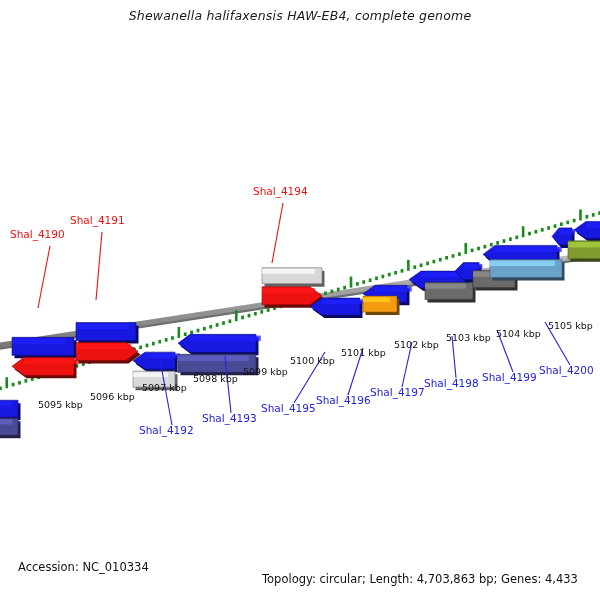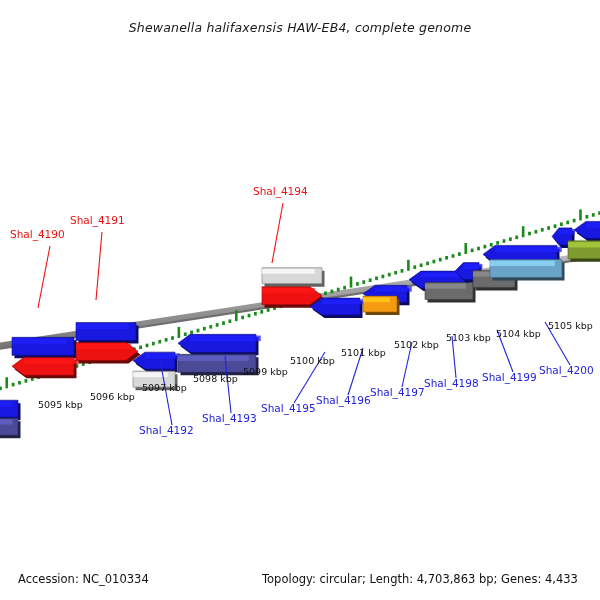--- a/index.html
+++ b/index.html
@@ -5,29 +5,29 @@
   html,body{margin:0;padding:0;}
   body{
     width:600px;height:600px;
     background:#ffffff;
     font-family:"DejaVu Sans","Liberation Sans",sans-serif;
     overflow:hidden;
     position:relative;
   }
   #viewer{position:absolute;left:0;top:0;width:600px;height:600px;}
   #title{
-    position:absolute;left:0;top:20px;width:600px;
+    position:absolute;left:0;top:8px;width:600px;
     text-align:center;
     font-style:italic;
     font-size:12.5px;
     color:#1a1a1a;
     letter-spacing:0.2px;
   }
   #footer-left{
-    position:absolute;left:18px;top:572px;
+    position:absolute;left:18px;top:560px;
     font-size:11.5px;color:#111;
   }
   #footer-right{
     position:absolute;left:262px;top:572px;
     font-size:11.5px;color:#111;
   }
   svg.map{position:absolute;left:0;top:0;width:600px;height:600px;display:block;}
   .lbl-red{fill:#ee1111;font-size:10.5px;font-family:"DejaVu Sans","Liberation Sans",sans-serif;}
   .lbl-blue{fill:#2222dd;font-size:10.5px;font-family:"DejaVu Sans","Liberation Sans",sans-serif;}
   .lbl-tick{fill:#111111;font-size:9.5px;font-family:"DejaVu Sans","Liberation Sans",sans-serif;}

